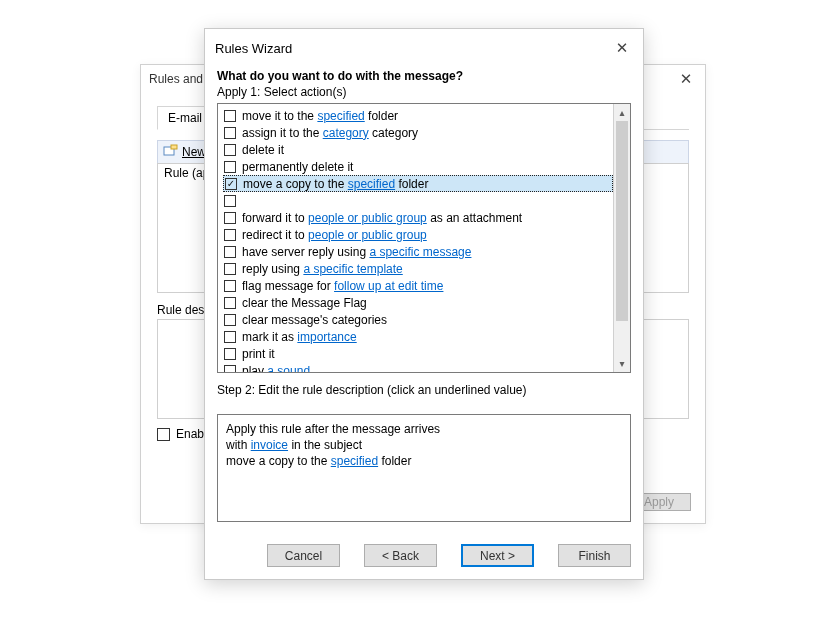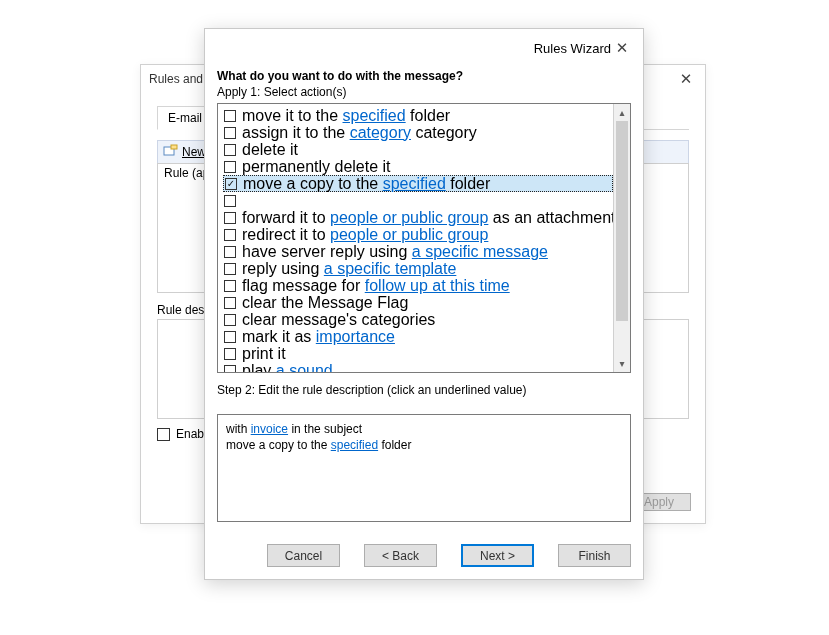--- a/index.html
+++ b/index.html
@@ -99,38 +99,38 @@
   .dialog {
     position: absolute;
     left: 204px; top: 28px;
     width: 440px;
     border: 1px solid #c9c9c9;
     background: #ffffff;
     box-shadow: 0 4px 18px rgba(0,0,0,0.18);
     z-index: 10;
   }
   .dlg-titlebar {
-    display:flex; align-items:center; justify-content:flex-end;
+    display:flex; align-items:center; justify-content:space-between;
     padding: 8px 10px 6px 10px;
     font-size: 13px;
   }
   .dlg-body { padding: 4px 12px 12px 12px; }
   .q-line { font-weight: bold; margin-bottom: 2px; font-size:12px;}
   .step-line { margin-bottom: 4px; font-size:12px;}
   .actions-box {
     border:1px solid #7a7a7a;
     height: 270px;
     position: relative;
     display: flex;
   }
   .actions-list {
     flex:1;
     overflow:hidden;
     padding: 3px 0 3px 6px;
-    font-size:16px;
+    font-size:12px;
   }
   .action-row {
     display:flex; align-items:center; gap:6px;
     height: 17px;
     padding-right:4px;
   }
   .action-row.selected {
     background:#cde6f7;
     border:1px dotted #222;
     margin-left:-1px;
@@ -254,21 +254,21 @@
           <div class="action-row">
             <span class="act-chk"></span>
             <span class="act-label">have server reply using <span class="ul">a specific message</span></span>
           </div>
           <div class="action-row">
             <span class="act-chk"></span>
             <span class="act-label">reply using <span class="ul">a specific template</span></span>
           </div>
           <div class="action-row">
             <span class="act-chk"></span>
-            <span class="act-label">flag message for <span class="ul">follow up at this time</span></span>
+            <span class="act-label">flag message for <span class="ul">follow up at edit time</span></span>
           </div>
           <div class="action-row">
             <span class="act-chk"></span>
             <span class="act-label">clear the Message Flag</span>
           </div>
           <div class="action-row">
             <span class="act-chk"></span>
             <span class="act-label">clear message's categories</span>
           </div>
           <div class="action-row">
@@ -288,20 +288,21 @@
         <div class="sb-btn">▴</div>
         <div class="sb-track">
             <div class="sb-thumb"></div>
           </div>
         <div class="sb-btn">▾</div>
       </div>
     </div>
 
     <div class="step2-line">Step 2: Edit the rule description (click an underlined value)</div>
     <div class="desc2-box">
+      <div>Apply this rule after the message arrives</div>
       <div>
         <span>with </span><span class="ul">invoice</span><span> in the subject</span>
       </div>
       <div>
         <span>move a copy to the </span><span class="ul">specified</span><span> folder</span>
       </div>
     </div>
   </div>
   <div class="dlg-buttons">
     <div class="btn2">Cancel</div>

